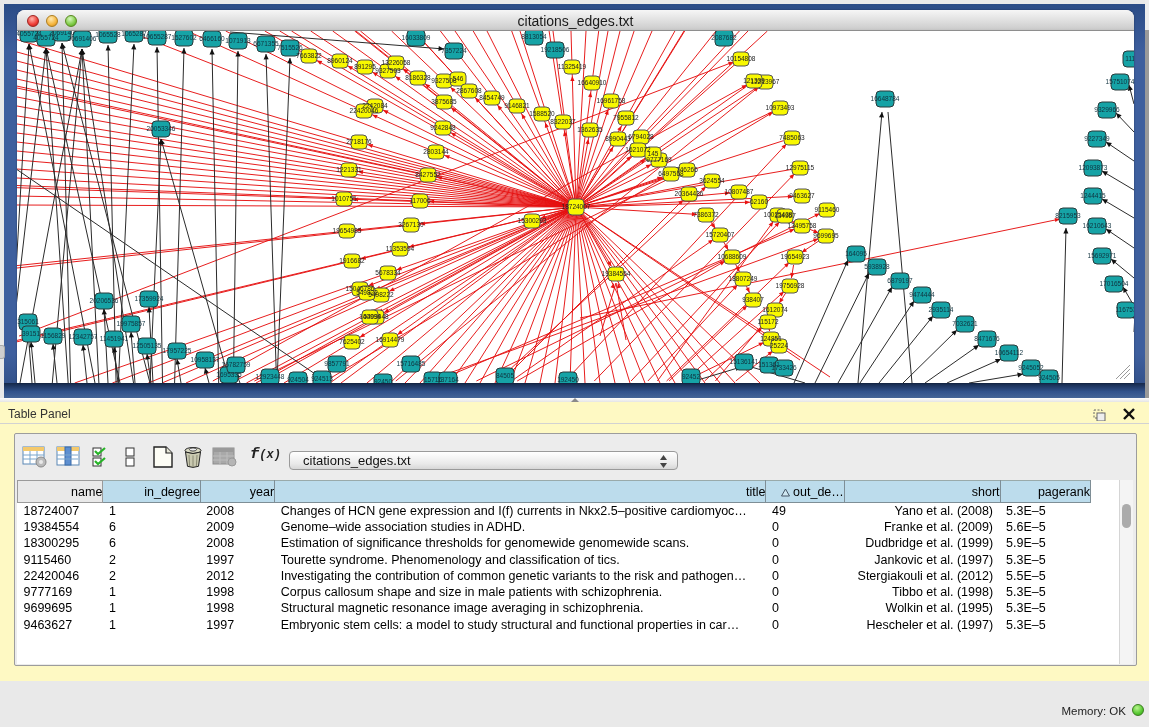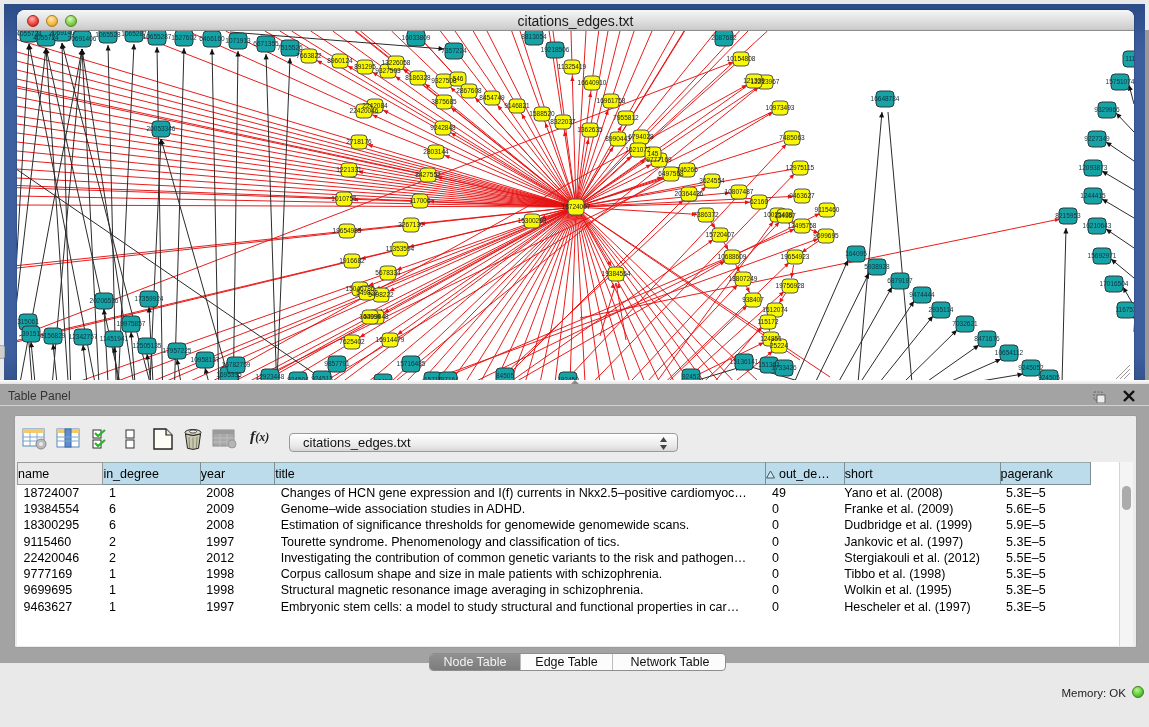--- a/index.html
+++ b/index.html
@@ -9,37 +9,37 @@
 #rightstrip2{position:absolute;right:0;top:0;width:4px;height:30px;background:#ededed}
 #win{position:absolute;left:17px;top:10px;width:1117px;height:373px;border-radius:8px 8px 0 0;background:#fff;box-shadow:0 0 2px rgba(0,0,0,.4)}
 #titlebar{position:absolute;left:0;top:0;width:1117px;height:21px;border-radius:8px 8px 0 0;background:linear-gradient(180deg,#f6f6f6 0%,#e3e3e3 45%,#cfcfcf 90%,#c4c4c4 100%);border-bottom:1px solid #8e8e8e}
 #title{position:absolute;width:100%;text-align:center;top:3px;font-size:14px;color:#1a1a1a}
 .tl{position:absolute;top:5px;width:12px;height:12px;border-radius:50%}
 #tlr{left:10px;background:radial-gradient(circle at 4px 3px,#ffb3ab,#ee3d36 60%,#b01b16);border:1px solid #9f2420}
 #tly{left:29px;background:radial-gradient(circle at 4px 3px,#ffe9b0,#f5b53c 60%,#c9821a);border:1px solid #ad7d1e}
 #tlg{left:48px;background:radial-gradient(circle at 4px 3px,#d6f8c0,#7ecb45 60%,#4d9a1e);border:1px solid #59871f}
 #notch{position:absolute;left:0;top:345px;width:5px;height:14px;background:#cfcfcf;border-radius:0 3px 3px 0;border:1px solid #aaa;border-left:none}
 
-#panel{position:absolute;left:0;top:380px;width:1149px;height:283px;background:#a3a3a3}
+#panel{position:absolute;left:0;top:398px;width:1149px;height:283px;background:#fef9c3}
 #divider{position:absolute;left:0;top:0;width:1149px;height:4px;background:linear-gradient(180deg,#fdfdfd,#e4e4e4)}
 #divtri{position:absolute;left:571px;top:0px;width:0;height:0;border-left:4px solid transparent;border-right:4px solid transparent;border-bottom:4px solid #8a8a8a}
 #ptitle{position:absolute;left:8px;top:9px;font-size:12px;color:#333}
 #picons{position:absolute;right:12px;top:9px}
 #pbox{position:absolute;left:14px;top:35px;width:1123px;height:233px;background:#ececec;border:1px solid #9c9c9c;border-radius:2px}
 #toolbar{position:absolute;left:0;top:10px;height:26px;width:100%}
 .ticon{position:absolute;top:2px}
 #dropdown{position:absolute;left:274px;top:7px;width:389px;height:19px;border:1px solid #9a9a9a;border-radius:4px;background:linear-gradient(180deg,#ffffff,#e9e9e9 70%,#d7d7d7);font-size:13px;color:#111;line-height:18px;padding-left:13px}
 #ddarrows{position:absolute;right:9px;top:2px}
 #tablewrap{position:absolute;left:2px;top:46px;width:1104px;height:184px;background:#fff;overflow:hidden}
 table{border-collapse:collapse;table-layout:fixed;width:1074px;font-size:12.5px;color:#000}
-th{height:22px;font-weight:normal;font-size:12.5px;background:#bcdcec;border:1px solid #7e8e96;border-top:1px solid #9aa;text-align:left;padding:0;overflow:hidden;white-space:nowrap}
+th{height:22px;font-weight:normal;font-size:12.5px;background:#bcdcec;border:1px solid #7e8e96;border-top:1px solid #9aa;text-align:right;padding:0;overflow:hidden;white-space:nowrap}
 th.c1{background:#e9e9e9;border-color:#9a9a9a}
 td{height:16.3px;padding:0 0 0 6px;overflow:hidden;white-space:nowrap}
 .c1{width:85px}.c2{width:97px}.c3{width:74px}.c4{width:489px}.c5{width:78px}.c6{width:155px}.c7{width:90px}
-td.c6{text-align:left;padding:0 7px 0 0}
+td.c6{text-align:right;padding:0 7px 0 0}
 #vscroll{position:absolute;right:3px;top:46px;width:14px;height:184px;background:#f4f4f4;border-left:1px solid #d5d5d5}
 #vthumb{position:absolute;left:2px;top:24px;width:9px;height:24px;background:#ababab;border-radius:5px}
 
 #tabs{position:absolute;left:429px;top:273px;width:297px;height:18px;border:1px solid #8e8e8e;border-radius:4px;background:#fcfcfc;font-size:12.5px;overflow:hidden}
 .seg{position:absolute;top:0;height:100%;text-align:center;line-height:17px;color:#111}
 #seg1{left:0;width:90px;background:linear-gradient(180deg,#919191,#7c7c7c);color:#f2f2f2}
 #seg2{left:90px;width:92px;border-left:1px solid #bbb}
 #seg3{left:182px;width:115px;border-left:1px solid #bbb}
 #memory{position:absolute;right:23px;top:307px;font-size:11.5px;color:#222}
 #memdot{position:absolute;right:5px;top:306px;width:12px;height:12px;border-radius:50%;background:radial-gradient(circle at 4px 3px,#b9f58e,#57c832 60%,#2f9a18);border:1px solid #3a7d1d}
@@ -797,21 +797,21 @@
           <rect x="1" y="2" width="21" height="16" fill="#a9a9a9" stroke="#8c8c8c"></rect>
           <rect x="1" y="2" width="21" height="4" fill="#9a9a9a"></rect>
           <g stroke="#bdbdbd" stroke-width="1">
               <line x1="1" y1="10" x2="22" y2="10"></line>
               <line x1="1" y1="14" x2="22" y2="14"></line>
               <line x1="8" y1="6" x2="8" y2="18"></line>
               <line x1="15" y1="6" x2="15" y2="18"></line>
             </g>
           <circle cx="20" cy="16" r="4" fill="#b5b5b5" stroke="#999"></circle>
         </svg>
-        <div class="ticon" style="left:235px;top:1px;font-family:Liberation Serif, serif;font-style:italic;font-size:15.5px;font-weight:bold;color:#222">f<span style="font-size:12px">(x)</span></div>
+        <div class="ticon" style="left:235px;top:1px;font-family:Liberation Mono, monospace;font-style:italic;font-size:15.5px;font-weight:bold;color:#222">f<span style="font-size:12px">(x)</span></div>
         <div id="dropdown">citations_edges.txt
           <svg id="ddarrows" width="9" height="15">
               <polygon points="4.5,1 8,6 1,6" fill="#444"></polygon>
               <polygon points="4.5,14 8,9 1,9" fill="#444"></polygon>
             </svg>
         </div>
       </div>
       <div id="tablewrap">
         <table>
           <tbody>
@@ -898,21 +898,16 @@
                 <td class="c6">Hescheler et al. (1997)</td>
                 <td class="c7">5.3E–5</td>
               </tr>
         </tbody>
           </table>
       </div>
       <div id="vscroll">
           <div id="vthumb"></div>
         </div>
     </div>
-    <div id="tabs">
-      <div class="seg" id="seg1">Node Table</div>
-      <div class="seg" id="seg2">Edge Table</div>
-      <div class="seg" id="seg3">Network Table</div>
-    </div>
     <div id="memory">Memory: OK</div>
     <div id="memdot"></div>
   </div>
 </div>
 
 </body></html>

